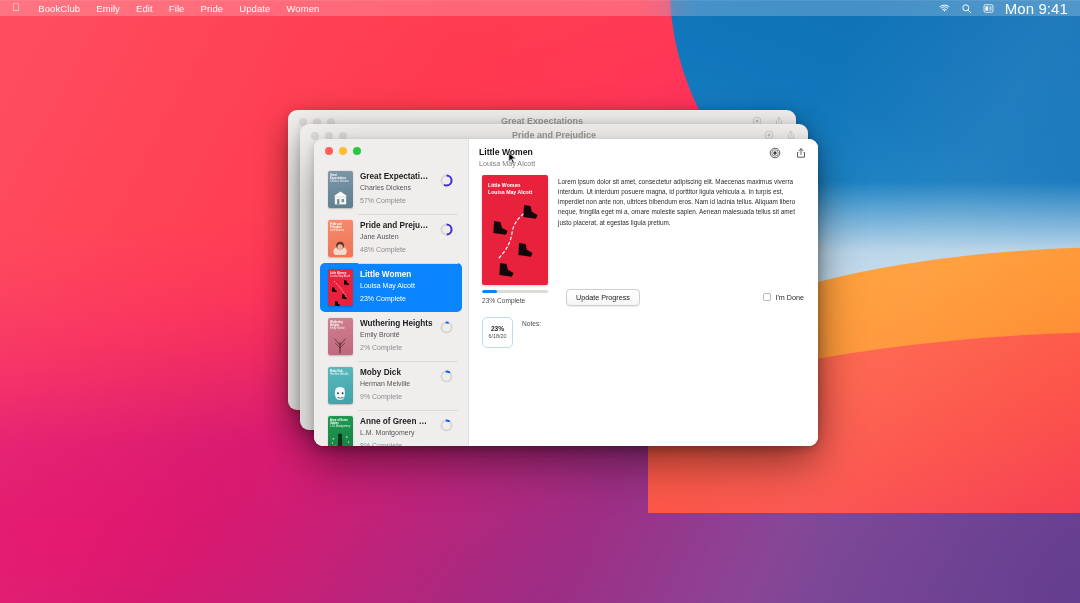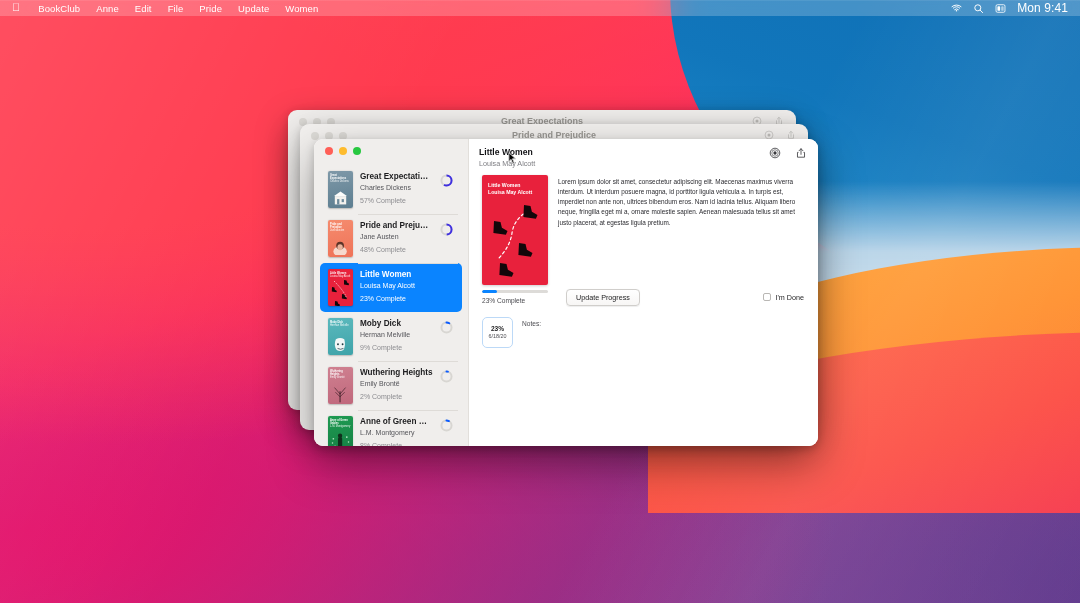--- a/index.html
+++ b/index.html
@@ -62,21 +62,21 @@
     -webkit-backdrop-filter:blur(18px);
     color:#fff; font-size:9.5px;
     padding:0 8px; z-index:100;
     box-shadow:0 0.5px 0 rgba(255,255,255,0.16) inset;
   }
   .mb-apple { font-size:11px; line-height:1; margin:0 10px 1px 4px; }
   .mb-item { padding:0 8px; white-space:nowrap; letter-spacing:0.1px; }
   .mb-item.bold { font-weight:normal; }
   .mb-spacer { flex:1; }
   .mb-right { display:flex; align-items:center; gap:11px; padding-right:4px; }
-  .mb-clock { font-size:12px; letter-spacing:0.1px; }
+  .mb-clock { font-size:15px; letter-spacing:0.1px; }
   .mb-ico { width:11px; height:11px; display:block; }
 
   
   .win {
     position:absolute; border-radius:9px; overflow:hidden;
     box-shadow:0 12px 34px rgba(0,0,0,0.30), 0 2px 8px rgba(0,0,0,0.16);
   }
   
   #win-back  { left:288px; top:110px; width:508px; height:300px;
                background:#f0eeec; }
@@ -204,21 +204,21 @@
   <div class="wall-sky"></div>
   <div class="wall-sky2"></div>
   <div class="wall-hill-a"></div>
   <div class="wall-hill-b"></div>
   <div class="wall-sheen"></div>
 </div>
 
 <div id="menubar">
   <span class="mb-apple"></span>
   <span class="mb-item bold">BookClub</span>
-  <span class="mb-item">Anne</span>
+  <span class="mb-item">Emily</span>
   <span class="mb-item">Edit</span>
   <span class="mb-item">File</span>
   <span class="mb-item">Pride</span>
   <span class="mb-item">Update</span>
   <span class="mb-item">Women</span>
   <span class="mb-spacer"></span>
   <span class="mb-right">
     <svg class="mb-ico" viewBox="0 0 16 16">
       <path d="M8 12.4a1.15 1.15 0 100-2.3 1.15 1.15 0 000 2.3z" fill="#fff"></path>
       <path d="M5.3 9.6a4 4 0 015.4 0" stroke="#fff" stroke-width="1.4" fill="none" stroke-linecap="round"></path>
@@ -344,58 +344,58 @@
           </svg>
         </div>
         <div class="row-txt">
           <div class="row-title">Little Women</div>
           <div class="row-author">Louisa May Alcott</div>
           <div class="row-pct">23% Complete</div>
         </div>
       </div>
 
       <div class="book-row">
+        <div class="cover" style="background:linear-gradient(170deg,#cf8090,#c0687c);">
+          <span class="ct">Wuthering Heights</span>
+          <span class="ca">Emily Brontë</span>
+          <svg viewBox="0 0 25 22" style="position:absolute;left:1px;bottom:1px;width:23px;">
+            <path d="M12 21V9" stroke="#3a1c24" stroke-width="1"></path>
+            <path d="M12 12L6 5M12 12l6-7M12 15l-5-5M12 15l5-5" stroke="#3a1c24" stroke-width="0.7"></path>
+          </svg>
+        </div>
+        <div class="row-txt">
+          <div class="row-title">Wuthering Heights</div>
+          <div class="row-author">Emily Brontë</div>
+          <div class="row-pct">2% Complete</div>
+        </div>
+        <svg class="ring" viewBox="0 0 36 36">
+          <circle cx="18" cy="18" r="14" fill="none" stroke="#d8d6d2" stroke-width="5.5"></circle>
+          <circle cx="18" cy="18" r="14" fill="none" stroke="#0a5bff" stroke-width="5.5" stroke-dasharray="4 134" stroke-linecap="round" transform="rotate(-90 18 18)"></circle>
+        </svg>
+      </div>
+
+      <div class="book-row">
         <div class="cover" style="background:linear-gradient(170deg,#5bb9bd,#3fa3a9);">
           <span class="ct">Moby Dick</span>
           <span class="ca">Herman Melville</span>
           <svg viewBox="0 0 25 22" style="position:absolute;left:2px;bottom:2px;width:21px;">
             <path d="M7 5 q5-3 10 0 q2 7-1 13 q-4 2-8 0 Q4 12 7 5z" fill="#f2f6f6"></path>
             <circle cx="9.5" cy="11" r="1.1" fill="#1d3b42"></circle>
             <circle cx="15" cy="11" r="1.1" fill="#1d3b42"></circle>
             <path d="M9 16 q3.5 2 7 0" stroke="#1d3b42" stroke-width="0.9" fill="none"></path>
           </svg>
         </div>
         <div class="row-txt">
           <div class="row-title">Moby Dick</div>
           <div class="row-author">Herman Melville</div>
           <div class="row-pct">9% Complete</div>
         </div>
         <svg class="ring" viewBox="0 0 36 36">
           <circle cx="18" cy="18" r="14" fill="none" stroke="#d8d6d2" stroke-width="5.5"></circle>
           <circle cx="18" cy="18" r="14" fill="none" stroke="#0a5bff" stroke-width="5.5" stroke-dasharray="8 130" stroke-linecap="round" transform="rotate(-90 18 18)"></circle>
-        </svg>
-      </div>
-
-      <div class="book-row">
-        <div class="cover" style="background:linear-gradient(170deg,#cf8090,#c0687c);">
-          <span class="ct">Wuthering Heights</span>
-          <span class="ca">Emily Brontë</span>
-          <svg viewBox="0 0 25 22" style="position:absolute;left:1px;bottom:1px;width:23px;">
-            <path d="M12 21V9" stroke="#3a1c24" stroke-width="1"></path>
-            <path d="M12 12L6 5M12 12l6-7M12 15l-5-5M12 15l5-5" stroke="#3a1c24" stroke-width="0.7"></path>
-          </svg>
-        </div>
-        <div class="row-txt">
-          <div class="row-title">Wuthering Heights</div>
-          <div class="row-author">Emily Brontë</div>
-          <div class="row-pct">2% Complete</div>
-        </div>
-        <svg class="ring" viewBox="0 0 36 36">
-          <circle cx="18" cy="18" r="14" fill="none" stroke="#d8d6d2" stroke-width="5.5"></circle>
-          <circle cx="18" cy="18" r="14" fill="none" stroke="#0a5bff" stroke-width="5.5" stroke-dasharray="4 134" stroke-linecap="round" transform="rotate(-90 18 18)"></circle>
         </svg>
       </div>
 
       <div class="book-row">
         <div class="cover" style="background:linear-gradient(170deg,#1f9a52,#157f43);">
           <span class="ct">Anne of Green Gables</span>
           <span class="ca">L.M. Montgomery</span>
           <svg viewBox="0 0 25 24" style="position:absolute;left:2px;bottom:1px;width:21px;">
             <rect x="9.5" y="6" width="5" height="16" rx="2" fill="#10301c"></rect>
             <circle cx="12" cy="4.5" r="2.6" fill="#10301c"></circle>

